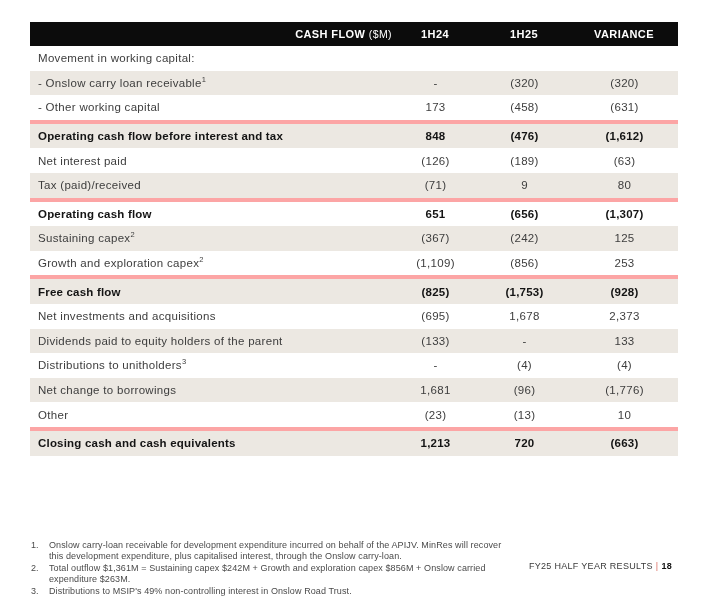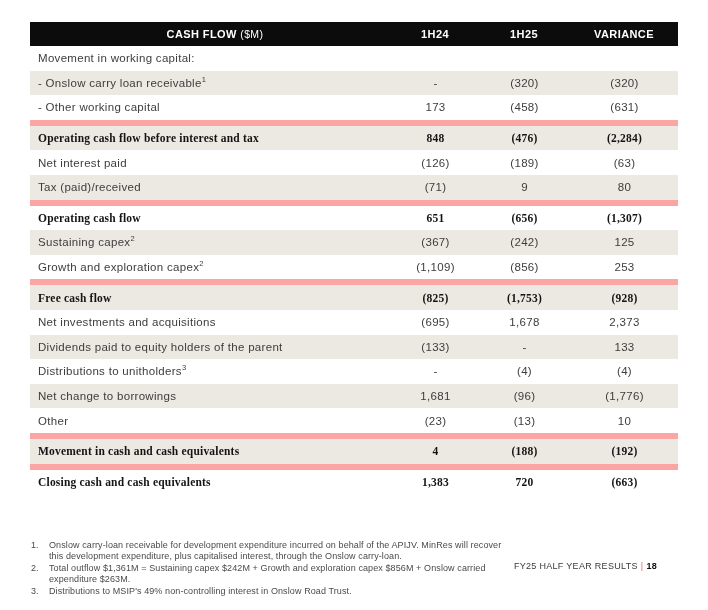--- a/index.html
+++ b/index.html
@@ -23,53 +23,53 @@
   thead th {
     background: #0c0c0c;
     color: #ffffff;
     height: 24px;
     font-size: 11px;
     font-weight: bold;
     letter-spacing: 0.4px;
     padding: 0;
     vertical-align: middle;
   }
-  th.label { text-align: center; padding-left: 8px; }
+  th.label { text-align: right; padding-left: 8px; }
   th.num, td.num { text-align: center; }
   th.c1, td.c1 { padding-right: 6px; }
   th.c2, td.c2 { padding-right: 10px; }
   th.c3, td.c3 { padding-right: 4px; }
   th .unit { font-weight: normal; font-size: 10.5px; }
 
   tbody td {
     height: 24.6px;
     font-size: 11.5px;
     letter-spacing: 0.3px;
     color: #3d3d3d;
     padding-top: 0; padding-bottom: 0;
     vertical-align: middle;
   }
   td.label { padding-left: 8px; }
   tbody tr:nth-child(even) { background: #ece8e2; }
   tr.bold td { font-weight: bold; color: #141414; letter-spacing: 0.2px; }
-  tr.rule { border-top: 6px solid #fca5a5; font-family: Liberation Serif, serif; }
+  tr.rule { border-top: 4px solid #fca5a5; }
   sup { font-size: 7.5px; vertical-align: super; line-height: 0; }
 
   
   .footnotes {
     position: absolute; left: 31px; top: 540px; width: 478px;
     font-size: 9px; line-height: 11px; color: #4a4a4a; letter-spacing: 0.1px;
   }
   .fn { display: flex; margin-bottom: 1px; }
   .fn-num { flex: 0 0 18px; }
   .fn-text { flex: 1; }
 
   
   .footer {
-    position: absolute; top: 561px; right: 51px;
+    position: absolute; top: 561px; right: 36px;
     font-size: 9px; letter-spacing: 0.3px; color: #3a3a3a;
     white-space: nowrap;
   }
   .footer .sep { color: #dc6f63; padding: 0 3px; }
   .footer .page { font-weight: bold; color: #111111; }
 </style>
 </head>
 <body>
 
 <div class="table-wrap">
@@ -107,21 +107,21 @@
         <tr class="">
           <td class="label"><span>- Other working capital</span></td>
           <td class="num c1">173</td>
           <td class="num c2">(458)</td>
           <td class="num c3">(631)</td>
         </tr>
         <tr class="bold rule">
           <td class="label"><span>Operating cash flow before interest and tax</span></td>
           <td class="num c1">848</td>
           <td class="num c2">(476)</td>
-          <td class="num c3">(2,284)</td>
+          <td class="num c3">(1,612)</td>
         </tr>
         <tr class="">
           <td class="label"><span>Net interest paid</span></td>
           <td class="num c1">(126)</td>
           <td class="num c2">(189)</td>
           <td class="num c3">(63)</td>
         </tr>
         <tr class="">
           <td class="label"><span>Tax (paid)/received</span></td>
           <td class="num c1">(71)</td>
@@ -176,28 +176,22 @@
           <td class="num c2">(96)</td>
           <td class="num c3">(1,776)</td>
         </tr>
         <tr class="">
           <td class="label"><span>Other</span></td>
           <td class="num c1">(23)</td>
           <td class="num c2">(13)</td>
           <td class="num c3">10</td>
         </tr>
         <tr class="bold rule">
-          <td class="label"><span>Movement in cash and cash equivalents</span></td>
-          <td class="num c1">4</td>
-          <td class="num c2">(188)</td>
-          <td class="num c3">(192)</td>
-        </tr>
-        <tr class="bold rule">
           <td class="label"><span>Closing cash and cash equivalents</span></td>
-          <td class="num c1">1,383</td>
+          <td class="num c1">1,213</td>
           <td class="num c2">720</td>
           <td class="num c3">(663)</td>
         </tr>
       </tbody>
   </table>
 </div>
 
 <div class="footnotes">
   <div class="fn">
     <span class="fn-num">1.</span>

